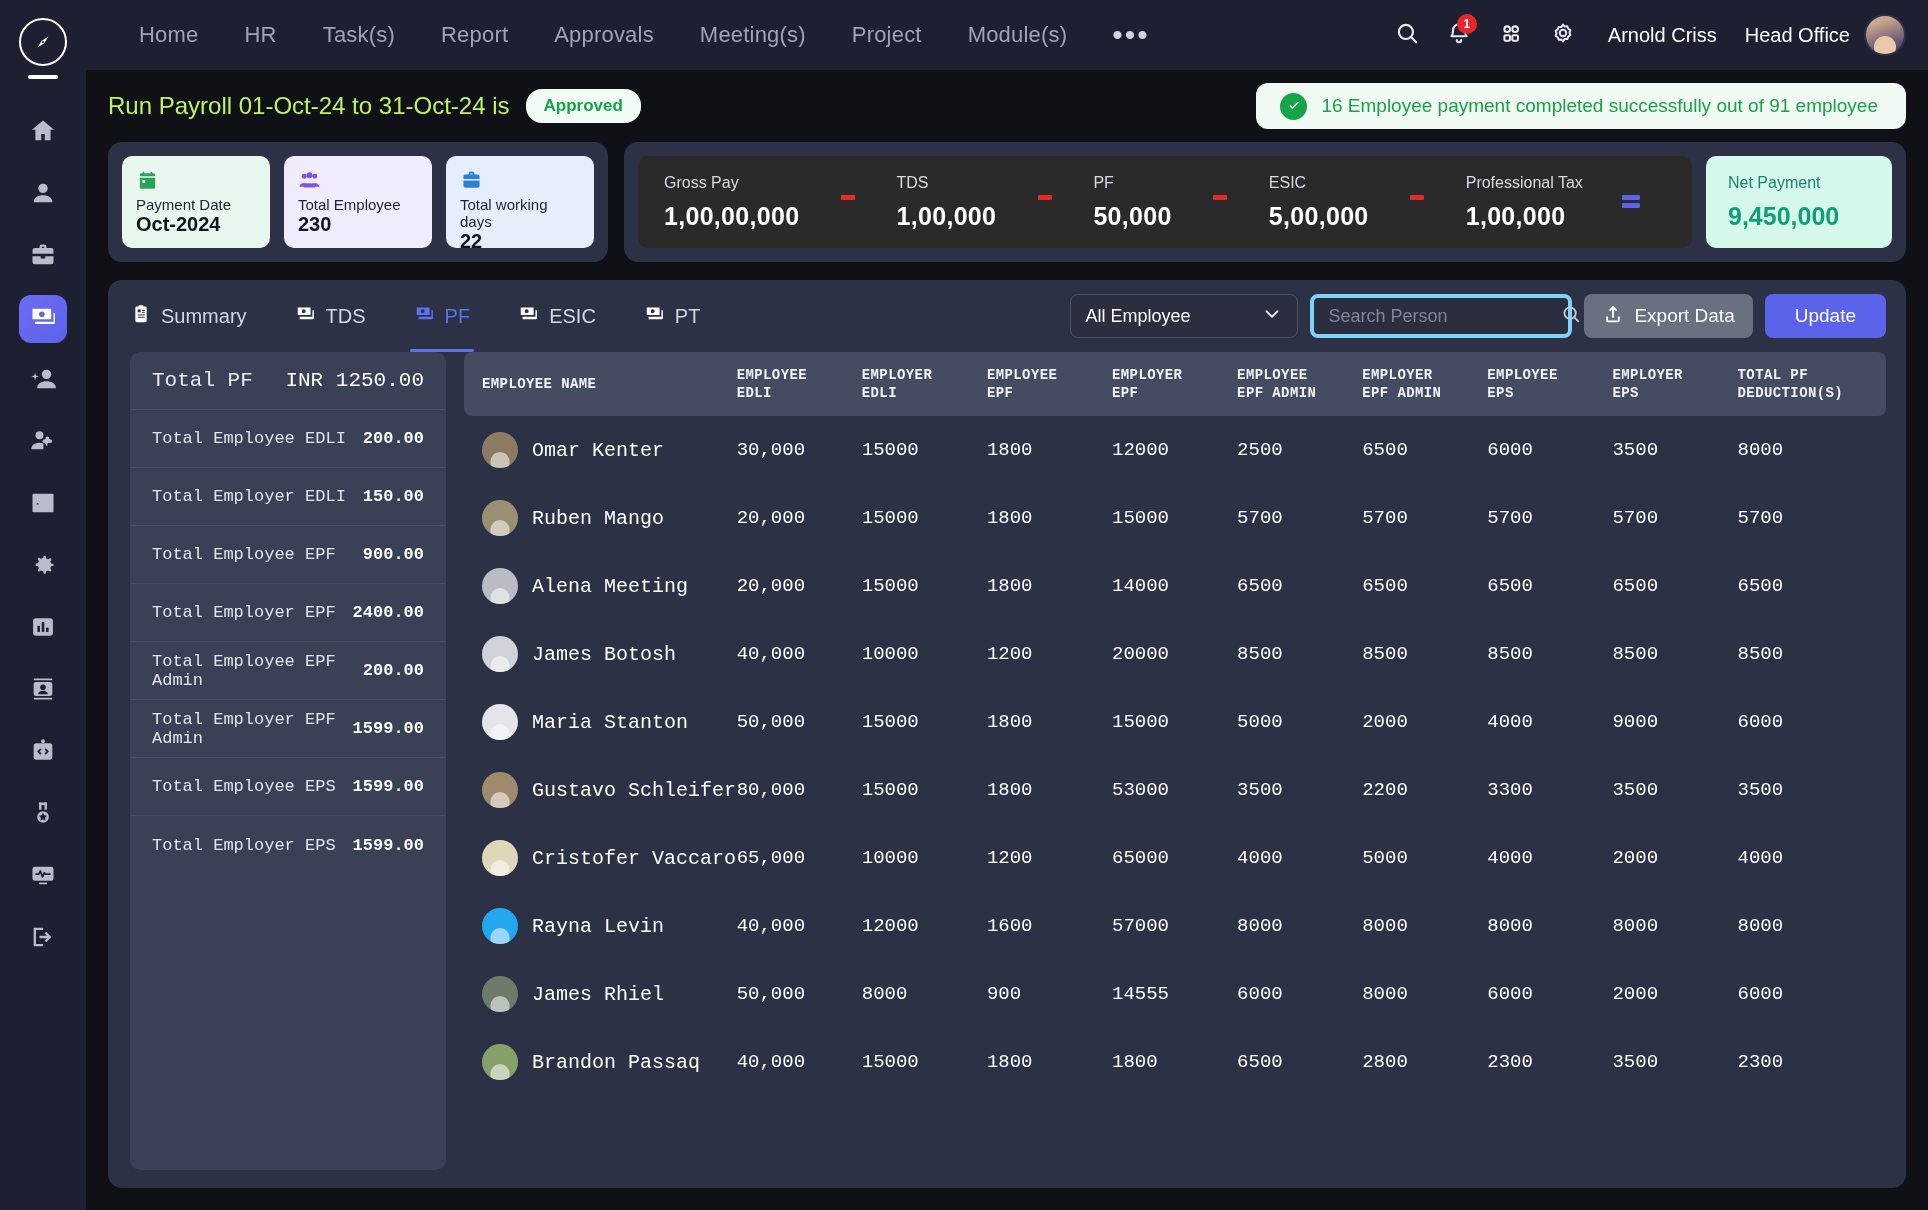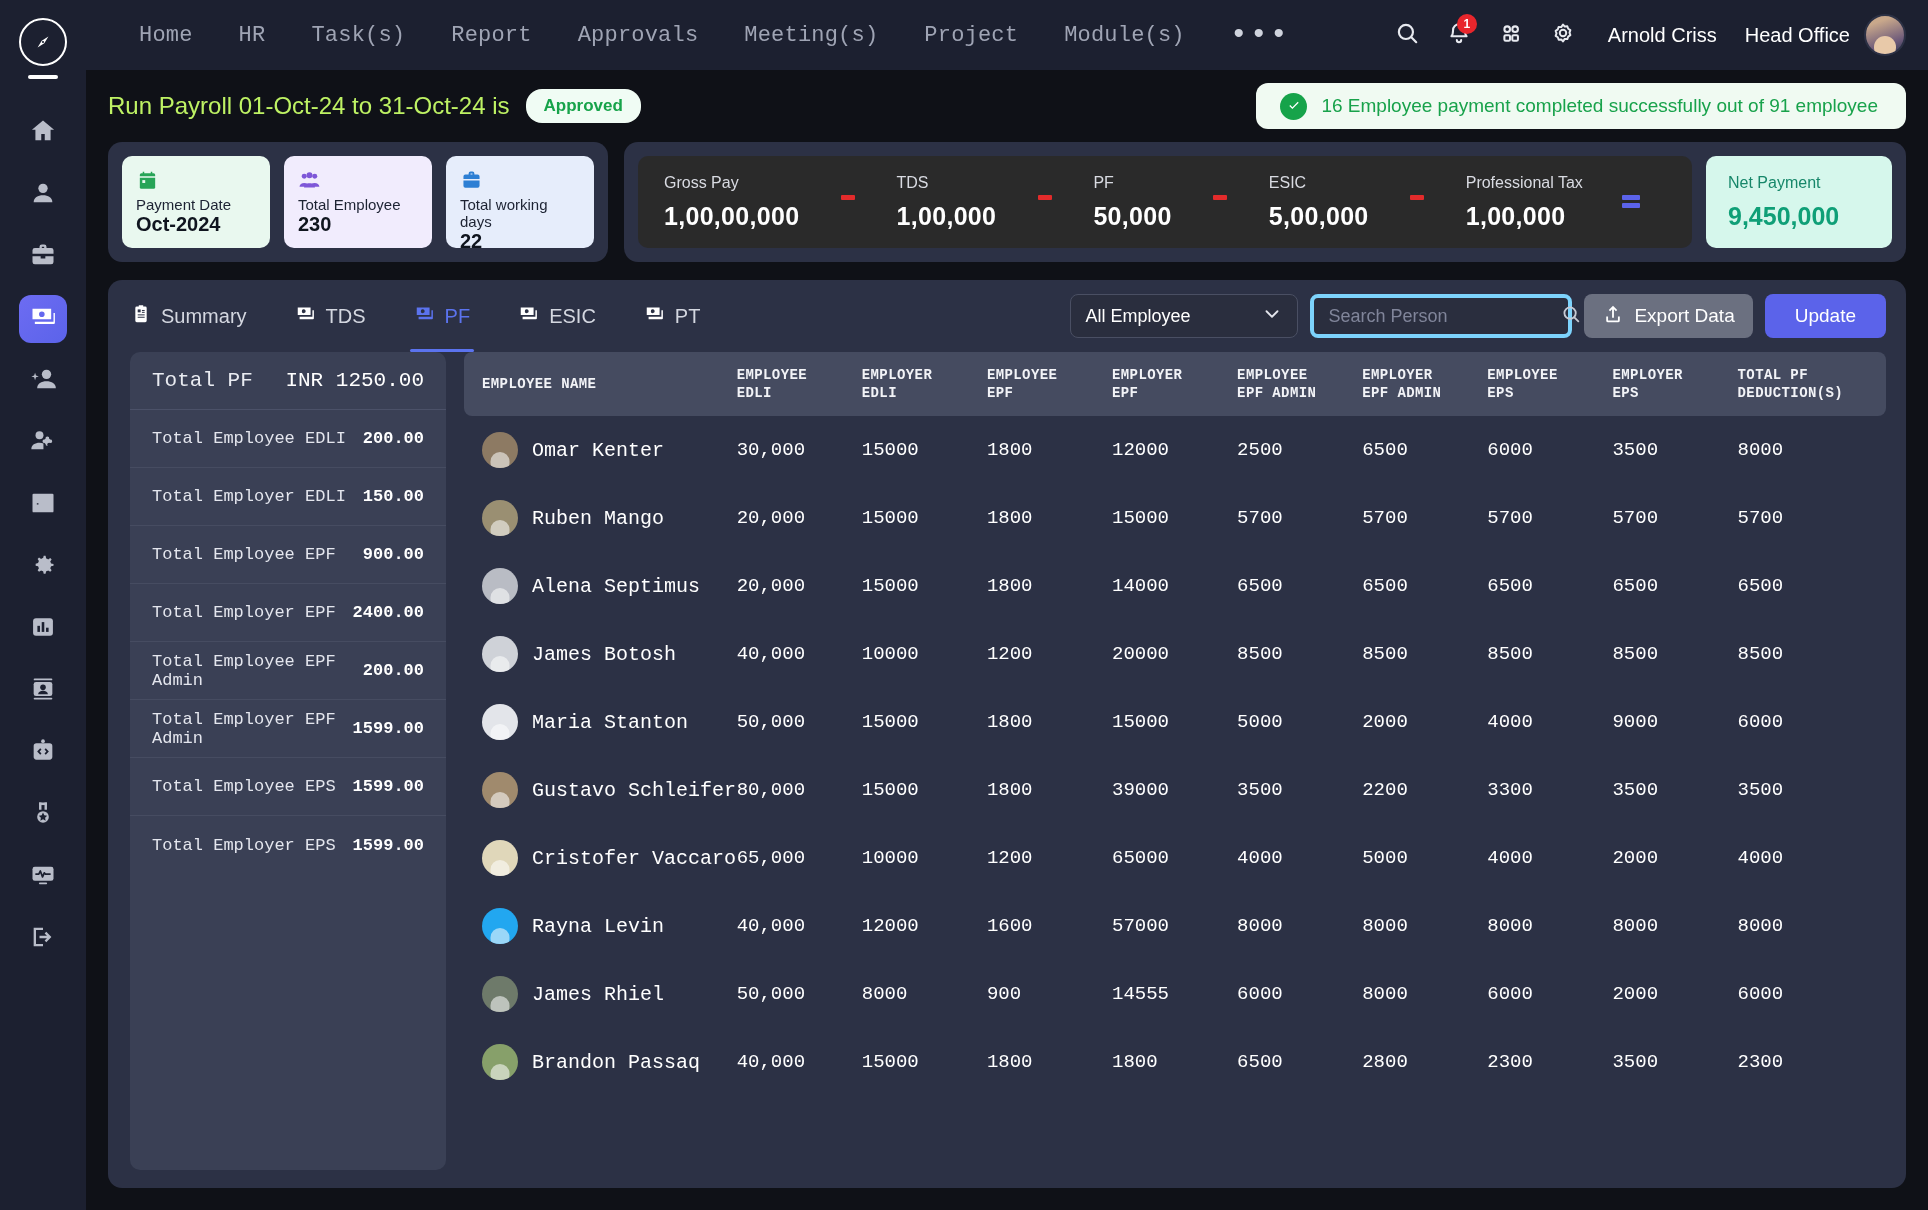--- a/index.html
+++ b/index.html
@@ -45,21 +45,21 @@
   
   .right { flex: 1; display: flex; flex-direction: column; min-width: 0; }
 
   
   .topnav {
     height: 70px; background: #1c2030;
     display: flex; align-items: center;
     padding: 0 22px 0 30px;
     flex: 0 0 70px;
   }
-  .nav-links { display: flex; align-items: center; gap: 0px; font-family: Liberation Mono, monospace; }
+  .nav-links { display: flex; align-items: center; gap: 0px; }
   .nav-link {
     color: #9fa4b4; font-size: 22px; padding: 0 23px; letter-spacing: .2px;
     white-space: nowrap;
   }
   .nav-dots { color:#cfd3dd; font-size: 30px; letter-spacing: 2px; padding: 0 22px; line-height: 1;}
   .nav-right { margin-left: auto; display: flex; align-items: center; gap: 0; }
   .icon-btn {
     width: 46px; height: 46px; display: flex; align-items: center; justify-content: center;
     position: relative; color: #e7e9ef; margin-left: 6px;
   }
@@ -705,21 +705,21 @@
                     <td class="num">5700</td>
                     <td class="num">5700</td>
                     <td class="num">5700</td>
                     <td class="num">5700</td>
                     <td class="num">5700</td>
                   </tr>
                   <tr>
                     <td>
                       <div class="emp-cell">
                         <div class="av" style="background: rgb(185, 188, 196);"></div>
-                        <span class="emp-name">Alena Septimus</span>
+                        <span class="emp-name">Alena Meeting</span>
                       </div>
                     </td>
                     <td class="num">20,000</td>
                     <td class="num">15000</td>
                     <td class="num">1800</td>
                     <td class="num">14000</td>
                     <td class="num">6500</td>
                     <td class="num">6500</td>
                     <td class="num">6500</td>
                     <td class="num">6500</td>
@@ -762,21 +762,21 @@
                   <tr>
                     <td>
                       <div class="emp-cell">
                         <div class="av" style="background: rgb(160, 138, 109);"></div>
                         <span class="emp-name">Gustavo Schleifer</span>
                       </div>
                     </td>
                     <td class="num">80,000</td>
                     <td class="num">15000</td>
                     <td class="num">1800</td>
-                    <td class="num">39000</td>
+                    <td class="num">53000</td>
                     <td class="num">3500</td>
                     <td class="num">2200</td>
                     <td class="num">3300</td>
                     <td class="num">3500</td>
                     <td class="num">3500</td>
                   </tr>
                   <tr>
                     <td>
                       <div class="emp-cell">
                         <div class="av" style="background: rgb(224, 215, 186);"></div>

